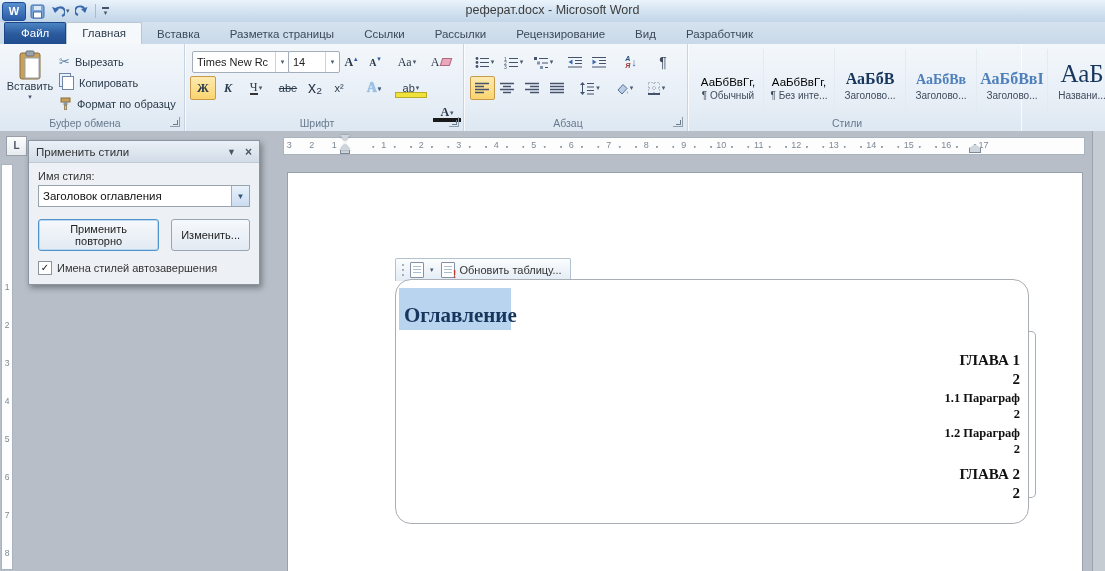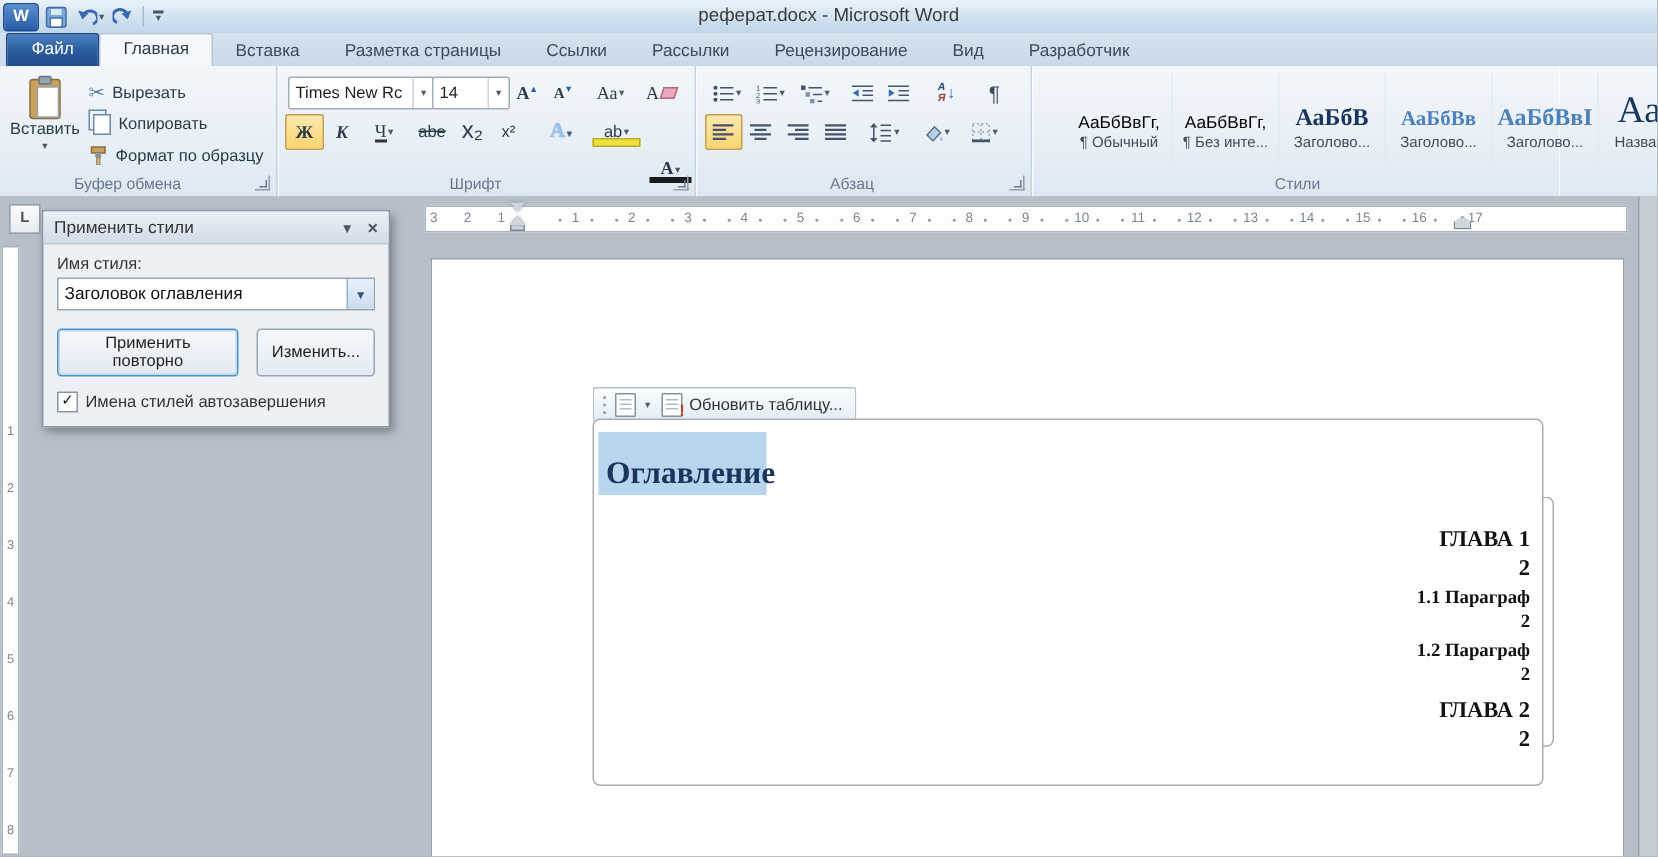--- a/index.html
+++ b/index.html
@@ -62,21 +62,21 @@
   .fc::after{background:#1a1a1a;}
   .eraser{display:inline-block;width:8px;height:6px;background:#eba7bb;border:1px solid #b06a80;
     transform:skewX(-18deg);margin-left:2px;}
   .supmark{font-size:7px;color:#2e5b9f;margin-left:1px;align-self:flex-start;margin-top:3px;}
   
   .g-par{left:463px;width:224px;}
   .sortstack{display:flex;flex-direction:column;font-size:7px;line-height:7px;font-weight:bold;color:#1f4e79;}
   .dnarrow{color:#3a69ad;font-size:11px;margin-left:1px;}
   .pilc{font-size:14px;color:#3f4c5d;}
   
-  .g-styles{left:705px;width:334px;border-right:none;}
+  .g-styles{left:687px;width:334px;border-right:none;}
   .stylegal{position:absolute;left:6px;top:5px;display:flex;height:62px;}
   .sitem{width:70px;text-align:center;padding-top:3px;border-right:1px solid #e3ebf2;}
   .sprev{height:36px;display:flex;align-items:flex-end;justify-content:center;white-space:nowrap;
     overflow:hidden;padding-bottom:2px;}
   .slabel{font-size:10px;color:#3f4c5d;white-space:nowrap;overflow:hidden;text-overflow:ellipsis;padding:0 1px;}
   .p-norm{font-size:11.5px;color:#000;}
   .p-h1{font-family:"Liberation Serif",serif;font-weight:bold;font-size:16px;color:#17365d;}
   .p-h2{font-family:"Liberation Serif",serif;font-weight:bold;font-size:14px;color:#4e80bb;}
   .p-h3{font-family:"Liberation Serif",serif;font-weight:bold;font-size:16px;color:#4e80bb;}
   .p-title{font-family:"Liberation Serif",serif;font-size:25px;color:#17365d;}
@@ -114,21 +114,21 @@
     border-bottom:none;border-radius:2px 2px 0 0;font-size:11px;color:#333;}
   .grip{width:2px;height:2px;border-radius:50%;background:#9099a5;
     box-shadow:0 -5px 0 #9099a5,0 5px 0 #9099a5;margin:0 1px;}
   .dicon{position:relative;width:12px;height:14px;background:#fff;border:1px solid #8291a3;border-radius:1px;}
   .dicon::before{content:"";position:absolute;left:2px;right:2px;top:3px;height:1px;background:#a9bdd2;
     box-shadow:0 3px 0 #a9bdd2,0 6px 0 #a9bdd2;}
   .warnmark{position:absolute;right:-3px;bottom:-3px;color:#c0392b;font-weight:bold;font-size:11px;}
   .toc-handle{position:absolute;left:739px;top:158px;width:8px;height:165px;background:#fff;
     border:1px solid #a9aeb4;border-left:none;border-radius:0 5px 5px 0;}
   .toc-box{position:absolute;left:107px;top:106px;width:634px;height:245px;background:#fff;
-    border:1px solid #a9aeb4;border-radius:5px;box-sizing:border-box;}
+    border:1px solid #a9aeb4;border-radius:16px;box-sizing:border-box;}
   .toc-hsel{position:absolute;left:3px;top:8px;width:112px;height:42px;background:#b8d4ee;}
   .toc-h{position:absolute;left:5px;bottom:2px;font-family:"Liberation Serif","DejaVu Serif",serif;
     font-weight:bold;font-size:21px;color:#17365d;white-space:nowrap;}
   .trow{position:absolute;left:6px;width:618px;display:flex;align-items:flex-end;
     font-family:"Liberation Serif","DejaVu Serif",serif;font-weight:bold;color:#111;flex-direction:column;}
   .trow .lead{flex:1;margin:0 3px;}
   .l1{font-size:15px;}
   .l1 .lead{border-bottom:2px dotted #111;transform:translateY(-4px);}
   .l2{font-size:12.5px;}
   .l2 .lead{border-bottom:1.5px dotted #111;transform:translateY(-3px);}

